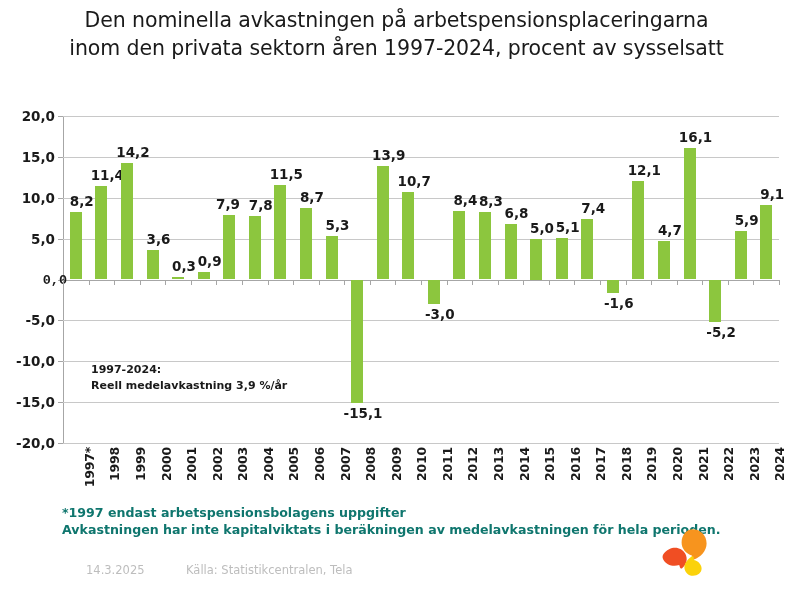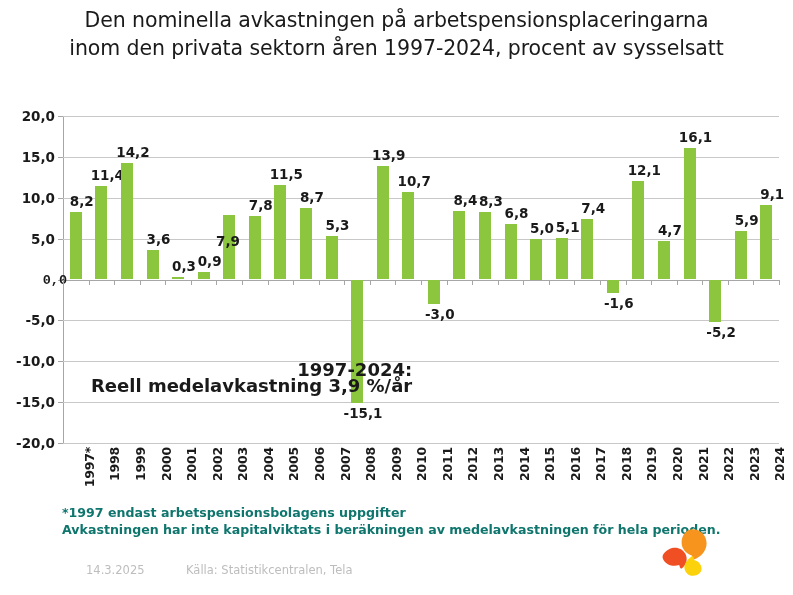--- a/index.html
+++ b/index.html
@@ -110,27 +110,26 @@
     transform-origin: left top;
     transform: rotate(-90deg) translateX(-100%);
     letter-spacing: -0.2px;
   }
 
   
   #annotation {
     position: absolute;
     left: 91px;
     top: 362px;
-    font-size: 18px;
+    font-size: 11px;
     font-weight: 700;
     color: #1a1a1a;
     line-height: 16.4px;
     background: rgba(255,255,255,0.0);
     white-space: nowrap;
-    text-align: right;
   }
 
   
   #footnotes {
     position: absolute;
     left: 62px;
     top: 504px;
     font-size: 12.6px;
     font-weight: 700;
     color: #0f766e;
@@ -223,21 +222,21 @@
     <div class="barlabel" style="left: 101.357px; top: 167.305px;">11,4</div>
     <div class="bar pos" style="left: 120.929px; top: 163.415px; height: 116.085px; background: rgb(140, 198, 62);"></div>
     <div class="barlabel" style="left: 126.929px; top: 144.415px;">14,2</div>
     <div class="bar pos" style="left: 146.5px; top: 250.07px; height: 29.43px; background: rgb(140, 198, 62);"></div>
     <div class="barlabel" style="left: 152.5px; top: 231.07px;">3,6</div>
     <div class="bar pos" style="left: 172.071px; top: 277.048px; height: 2.4525px; background: rgb(140, 198, 62);"></div>
     <div class="barlabel" style="left: 178.071px; top: 258.048px;">0,3</div>
     <div class="bar pos" style="left: 197.643px; top: 272.142px; height: 7.3575px; background: rgb(140, 198, 62);"></div>
     <div class="barlabel" style="left: 203.643px; top: 253.143px;">0,9</div>
     <div class="bar pos" style="left: 223.214px; top: 214.917px; height: 64.5825px; background: rgb(140, 198, 62);"></div>
-    <div class="barlabel" style="left: 222px; top: 195.917px; margin-top: 37px;">7,9</div>
+    <div class="barlabel" style="left: 222px; top: 195.917px;">7,9</div>
     <div class="bar pos" style="left: 248.786px; top: 215.735px; height: 63.765px; background: rgb(140, 198, 62);"></div>
     <div class="barlabel" style="left: 254.786px; top: 196.735px;">7,8</div>
     <div class="bar pos" style="left: 274.357px; top: 185.488px; height: 94.0125px; background: rgb(140, 198, 62);"></div>
     <div class="barlabel" style="left: 280.357px; top: 166.488px;">11,5</div>
     <div class="bar pos" style="left: 299.929px; top: 208.377px; height: 71.1225px; background: rgb(140, 198, 62);"></div>
     <div class="barlabel" style="left: 305.929px; top: 189.377px;">8,7</div>
     <div class="bar pos" style="left: 325.5px; top: 236.173px; height: 43.3275px; background: rgb(140, 198, 62);"></div>
     <div class="barlabel" style="left: 331.5px; top: 217.173px;">5,3</div>
     <div class="bar neg" style="left: 351.071px; top: 279.5px; height: 123.442px; background: rgb(140, 198, 62);"></div>
     <div class="barlabel" style="left: 357.071px; top: 404.942px;">-15,1</div>

